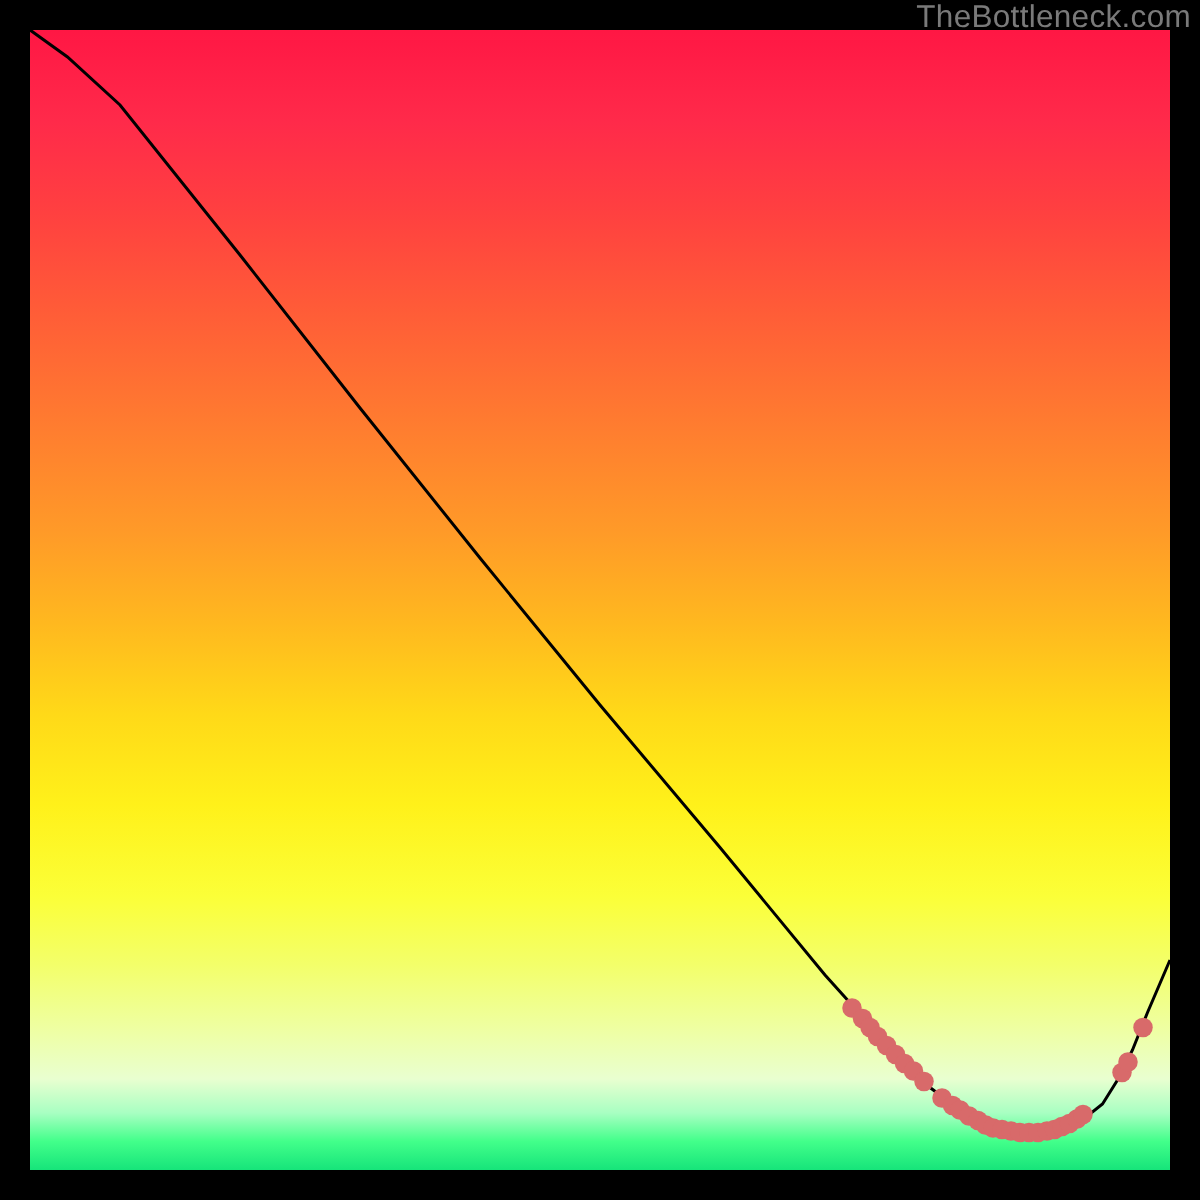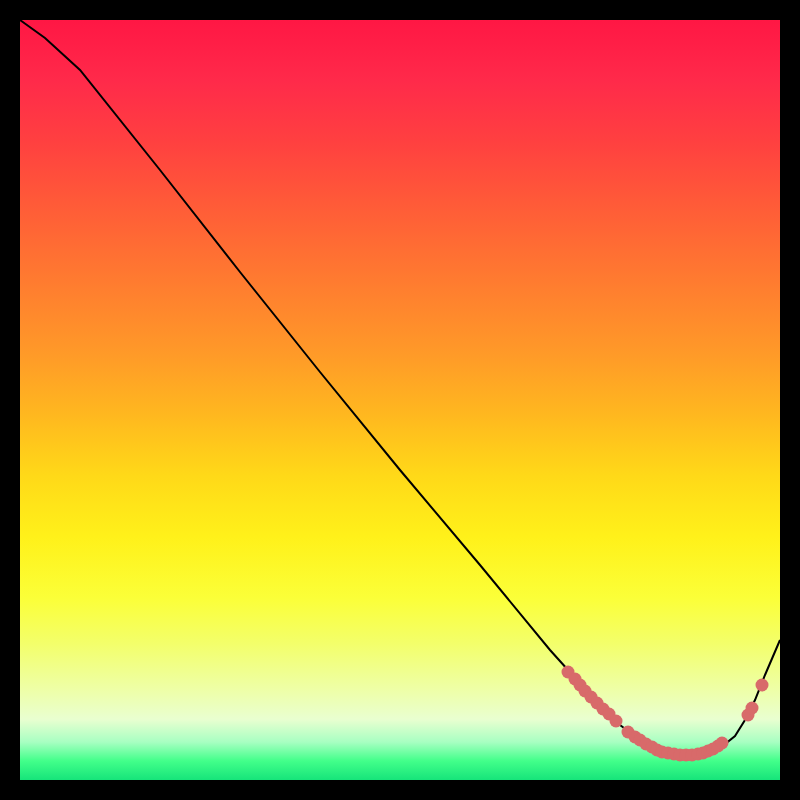--- a/index.html
+++ b/index.html
@@ -106,13 +106,14 @@
           <circle cx="688" cy="731" r="6.5" class="dot"></circle>
           <circle cx="693" cy="729" r="6.5" class="dot"></circle>
           <circle cx="698" cy="726" r="6.5" class="dot"></circle>
           <circle cx="702" cy="723" r="6.5" class="dot"></circle>
           <circle cx="728" cy="695" r="6.5" class="dot"></circle>
           <circle cx="732" cy="688" r="6.5" class="dot"></circle>
           <circle cx="742" cy="665" r="6.5" class="dot"></circle>
         </g>
     </svg>
   </div>
+  <div class="watermark">TheBottleneck.com</div>
 </div>
 
 </body></html>

